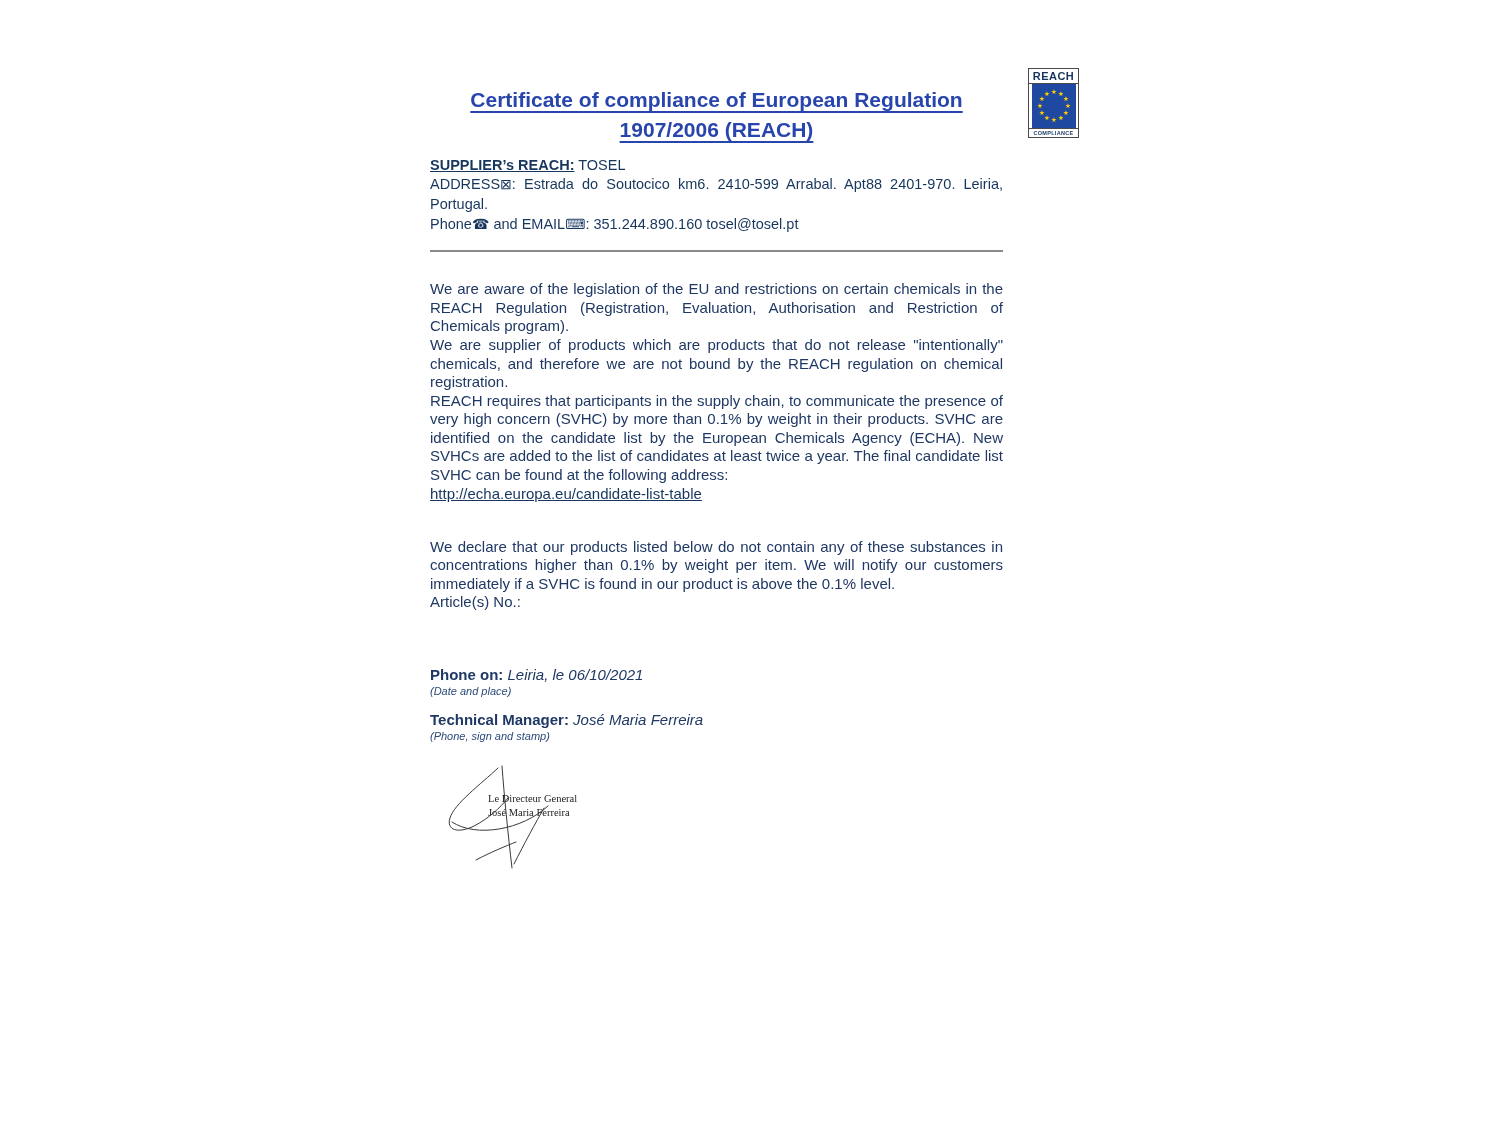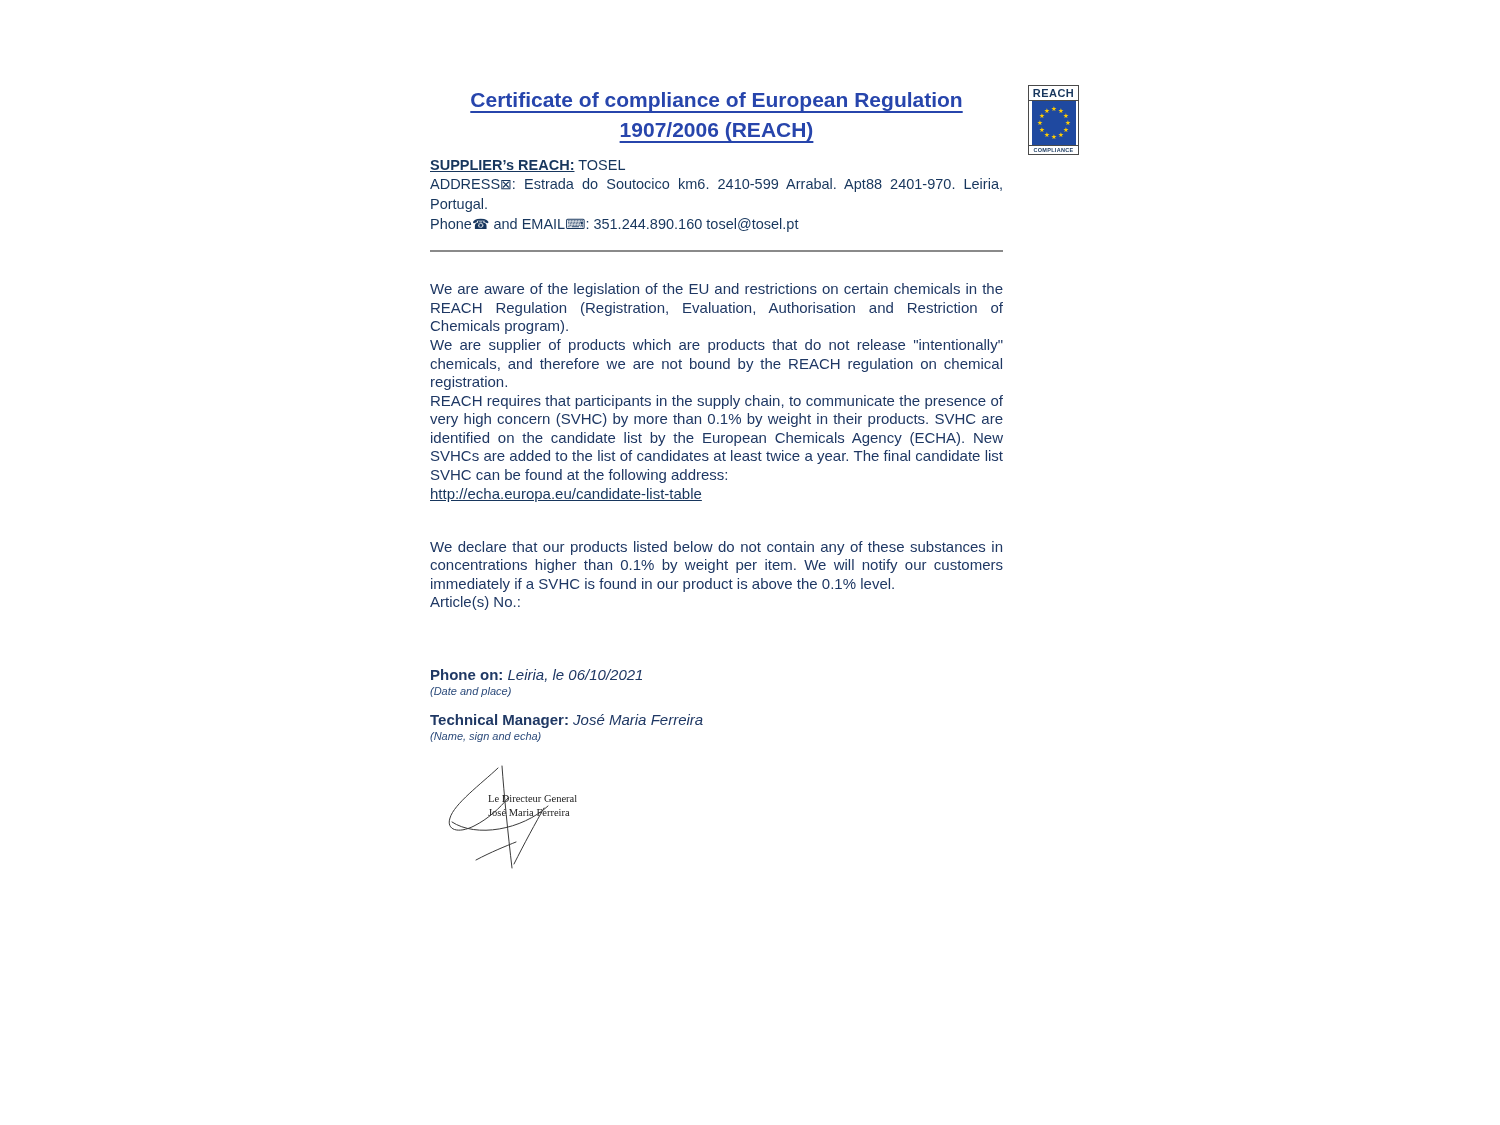--- a/index.html
+++ b/index.html
@@ -96,21 +96,21 @@
     font-family: Liberation Serif, serif;
     font-size: 10.5px;
     color: #222;
     line-height: 1.3;
     white-space: nowrap;
   }
   
   .reach-logo {
     position: absolute;
     left: 1028px;
-    top: 85px;
+    top: 68px;
     width: 51px;
     border: 1px solid #4a4a4a;
     background: #ffffff;
     text-align: center;
   }
   .reach-logo .logo-top {
     font-size: 11px;
     font-weight: bold;
     color: #17365D;
     border-bottom: 1px solid #4a4a4a;
@@ -196,21 +196,21 @@
     <p class="articles">Article(s) No.:</p>
 
     <p class="made-on">
       <span class="label-bold">Phone on:</span><span class="italic-val"> Leiria, le 06/10/2021</span>
     </p>
     <p class="tiny-note">(Date and place)</p>
 
     <p class="manager">
       <span class="label-bold">Technical Manager:</span><span class="italic-val"> José Maria Ferreira</span>
     </p>
-    <p class="tiny-note">(Name, sign and echa)</p>
+    <p class="tiny-note">(Phone, sign and stamp)</p>
 
     <div class="signature">
       <svg width="170" height="110" viewBox="0 0 170 110">
         <g fill="none" stroke="#3a3a3a" stroke-width="1" stroke-linecap="round">
           <path d="M62 4 C 45 20, 18 40, 14 54 C 10 66, 22 70, 38 62 C 52 55, 64 44, 72 34"></path>
           <path d="M66 2 C 68 30, 72 70, 76 104"></path>
           <path d="M16 58 C 40 74, 86 66, 112 42"></path>
           <path d="M78 100 C 88 80, 100 58, 108 44"></path>
           <path d="M40 96 C 55 88, 70 82, 80 78"></path>
         </g>

